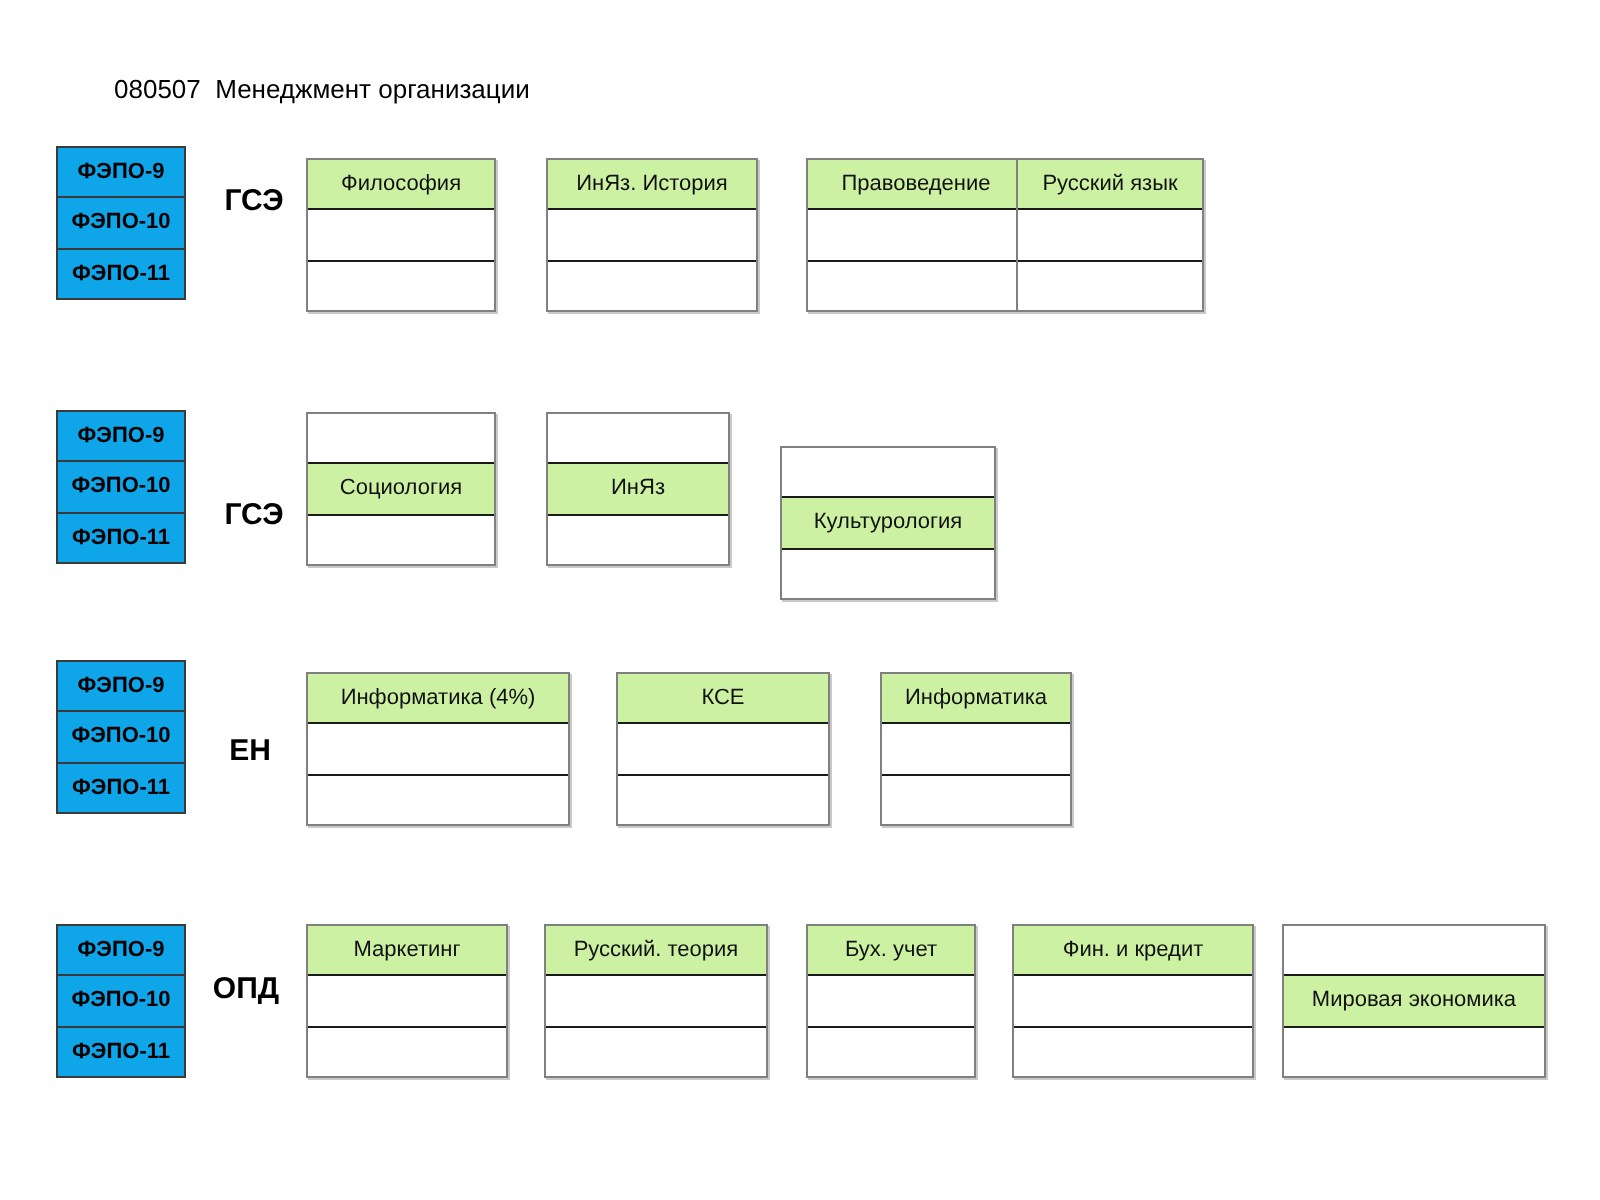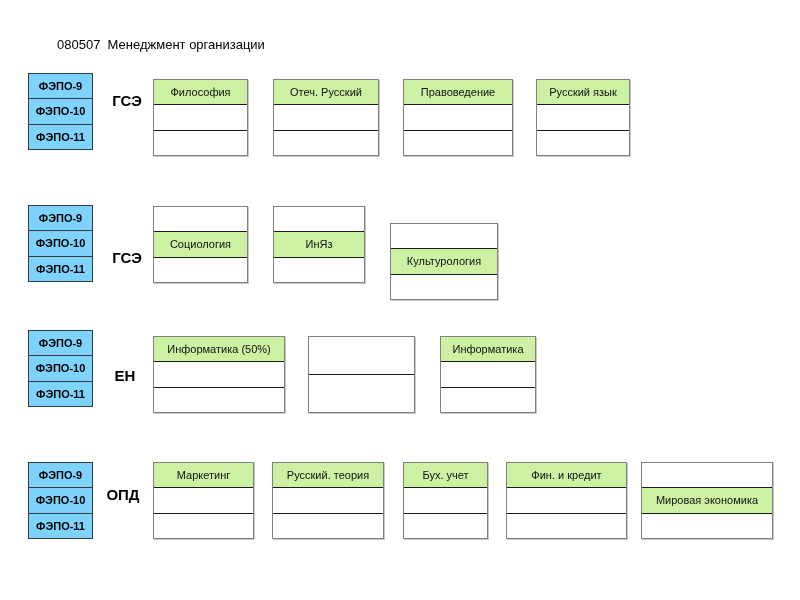--- a/index.html
+++ b/index.html
@@ -16,21 +16,21 @@
     background:#ffffff;
     overflow:hidden;
   }
   .title{
     position:absolute;left:57px;top:37px;
     font-size:13px;font-weight:normal;color:#000;
     white-space:pre;
   }
   .legend{
     position:absolute;left:28px;width:65px;height:77px;
-    border:1px solid #3a3a3a;background:#7dd3fc;
+    border:1px solid #3a3a3a;background:#0ea5e9;
     display:flex;flex-direction:column;
   }
   .legend .lcell{
     flex:1;display:flex;align-items:center;justify-content:center;
     font-size:11px;font-weight:bold;color:#000;
     border-bottom:1px solid #3a3a3a;
   }
   .legend .lcell:last-child{border-bottom:none;}
   .glabel{
     position:absolute;width:54px;height:20px;
@@ -71,33 +71,33 @@
 
   <div class="card" style="left:153px;top:79px;width:95px">
     <div class="cell hl">
         <span class="subj">Философия</span>
       </div>
     <div class="cell"></div>
     <div class="cell"></div>
   </div>
   <div class="card" style="left:273px;top:79px;width:106px">
     <div class="cell hl">
-        <span class="subj">Отеч. Русский</span>
+        <span class="subj">ИнЯз. История</span>
       </div>
     <div class="cell"></div>
     <div class="cell"></div>
   </div>
   <div class="card" style="left:403px;top:79px;width:110px">
     <div class="cell hl">
         <span class="subj">Правоведение</span>
       </div>
     <div class="cell"></div>
     <div class="cell"></div>
   </div>
-  <div class="card" style="left:536px;top:79px;width:94px">
+  <div class="card" style="left:508px;top:79px;width:94px">
     <div class="cell hl">
         <span class="subj">Русский язык</span>
       </div>
     <div class="cell"></div>
     <div class="cell"></div>
   </div>
 
   <div class="legend" style="top:205px">
     <div class="lcell">ФЭПО-9</div>
     <div class="lcell">ФЭПО-10</div>
@@ -129,26 +129,29 @@
 
   <div class="legend" style="top:330px">
     <div class="lcell">ФЭПО-9</div>
     <div class="lcell">ФЭПО-10</div>
     <div class="lcell">ФЭПО-11</div>
   </div>
   <div class="glabel" style="left:98px;top:365px">ЕН</div>
 
   <div class="card" style="left:153px;top:336px;width:132px">
     <div class="cell hl">
-        <span class="subj">Информатика (50%)</span>
+        <span class="subj">Информатика (4%)</span>
       </div>
     <div class="cell"></div>
     <div class="cell"></div>
   </div>
   <div class="card" style="left:308px;top:336px;width:107px">
+    <div class="cell hl">
+        <span class="subj">КСЕ</span>
+      </div>
     <div class="cell"></div>
     <div class="cell"></div>
   </div>
   <div class="card" style="left:440px;top:336px;width:96px">
     <div class="cell hl">
         <span class="subj">Информатика</span>
       </div>
     <div class="cell"></div>
     <div class="cell"></div>
   </div>

